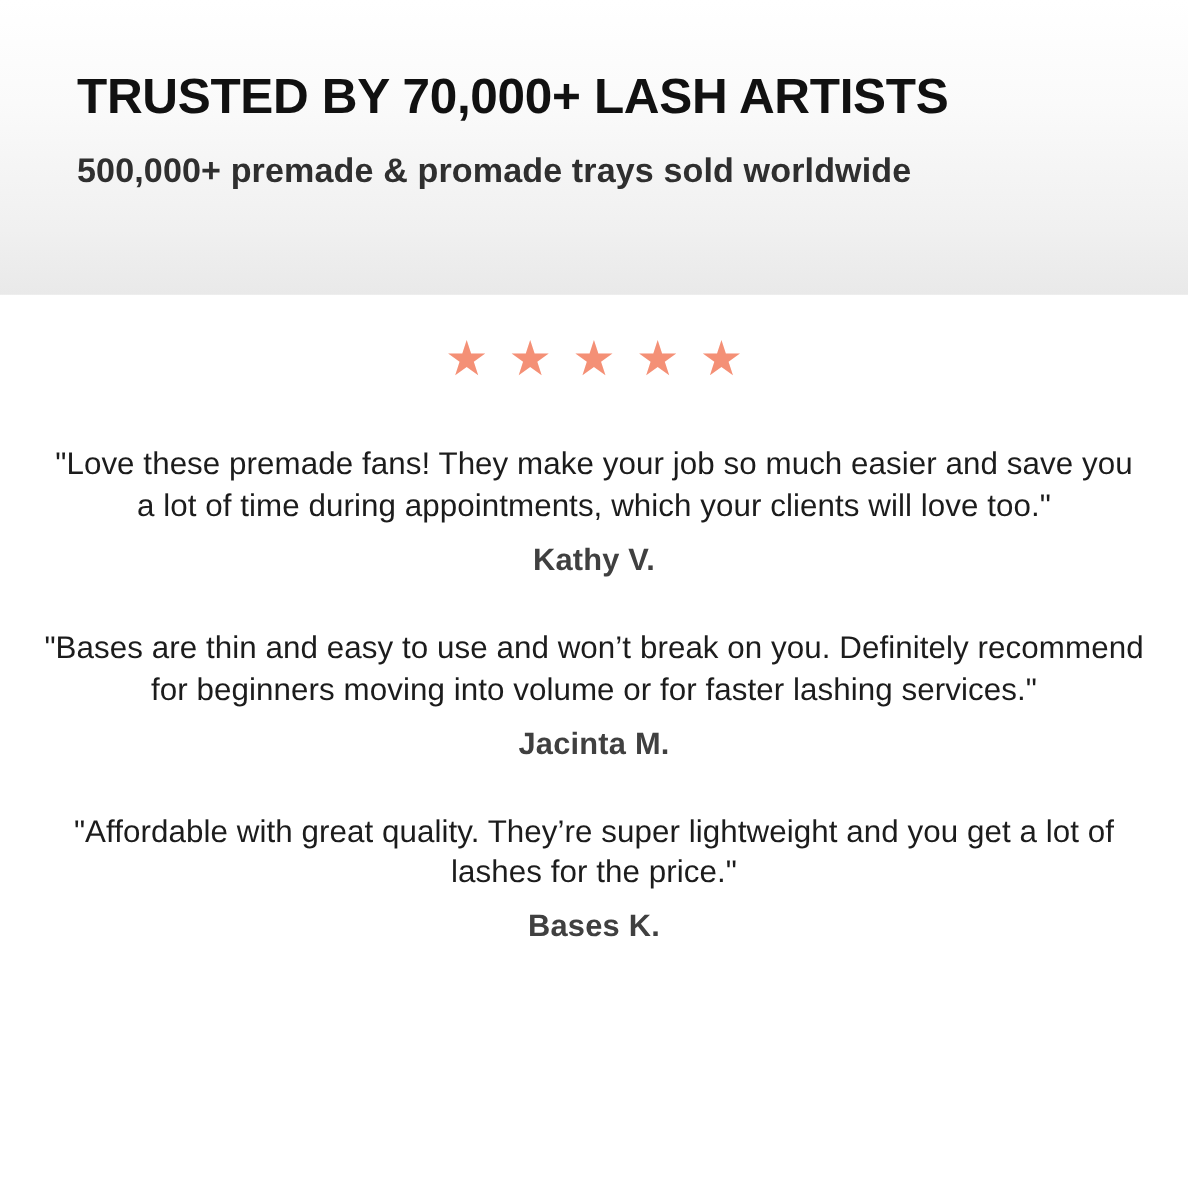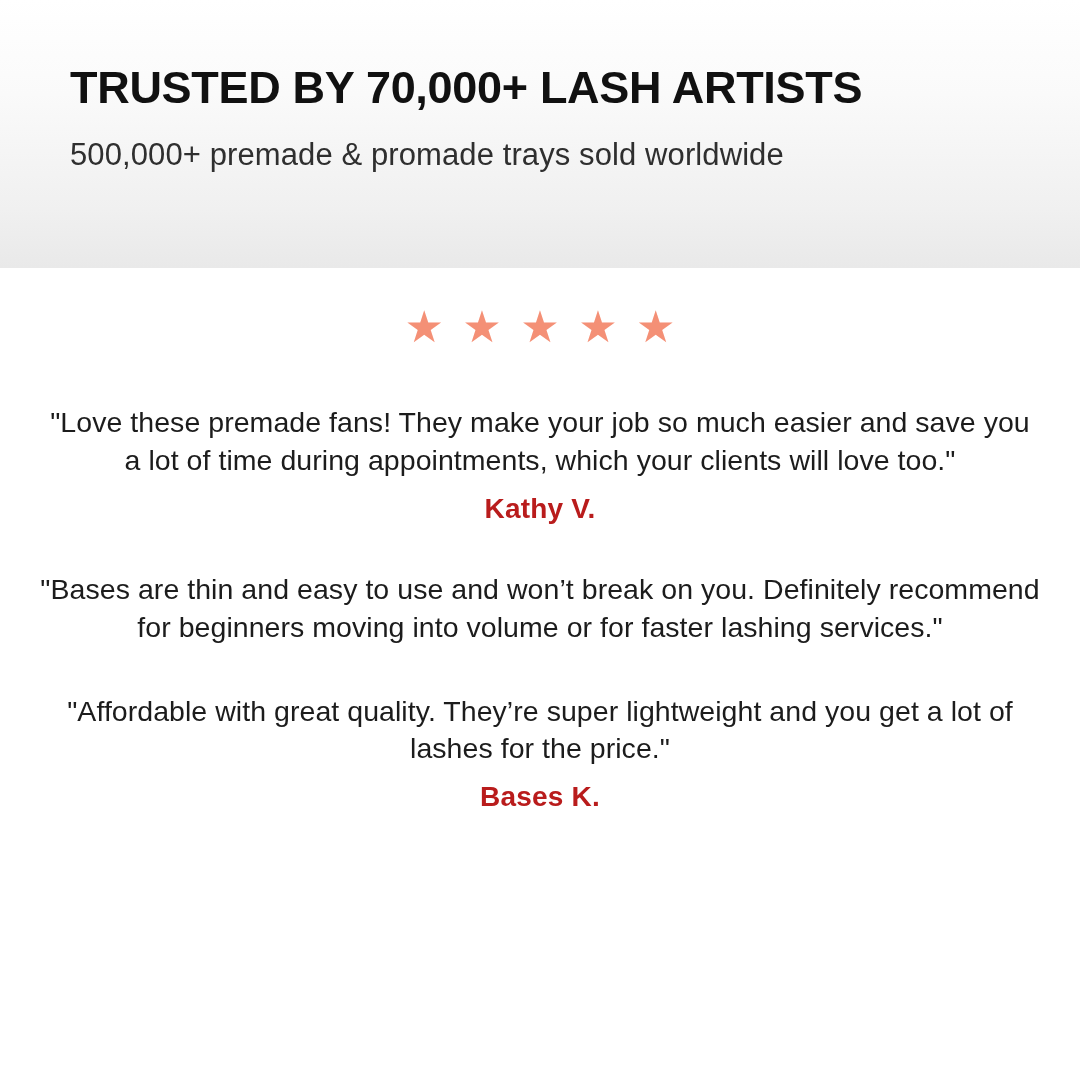--- a/index.html
+++ b/index.html
@@ -36,21 +36,21 @@
     font-weight: 800;
     letter-spacing: -0.3px;
     color: #111111;
     line-height: 1.15;
     margin: 0;
     white-space: nowrap;
   }
   .header-sub {
     margin: 22px 0 0 0;
     font-size: 31px;
-    font-weight: 400;
+    font-weight: 700;
     color: #2f2f2f;
     line-height: 1.2;
     letter-spacing: 0.1px;
   }
 
   
   .stars {
     position: absolute;
     left: 0;
     top: 305px;
@@ -86,21 +86,21 @@
     line-height: 1.33;
     color: #1c1c1c;
     font-weight: 400;
     margin: 0;
     letter-spacing: 0.05px;
   }
   .author {
     margin-top: 13px;
     font-size: 28px;
     font-weight: 700;
-    color: #b91c1c;
+    color: #404040;
     letter-spacing: 0.2px;
   }
   .t-2 { margin-bottom: 46px; }
 </style>
 </head>
 <body>
 
 <div class="page">
 
   <div class="header">
@@ -118,20 +118,21 @@
 
   <div class="testimonials">
 
     <div class="testimonial">
       <p class="quote">"Love these premade fans! They make your job so much easier and save you a lot of time during appointments, which your clients will love too."</p>
       <div class="author">Kathy V.</div>
     </div>
 
     <div class="testimonial t-2">
       <p class="quote">"Bases are thin and easy to use and won’t break on you. Definitely recommend for beginners moving into volume or for faster lashing services."</p>
+      <div class="author">Jacinta M.</div>
     </div>
 
     <div class="testimonial">
       <p class="quote">"Affordable with great quality. They’re super lightweight and you get a lot of lashes for the price."</p>
       <div class="author">Bases K.</div>
     </div>
 
   </div>
 </div>
 

